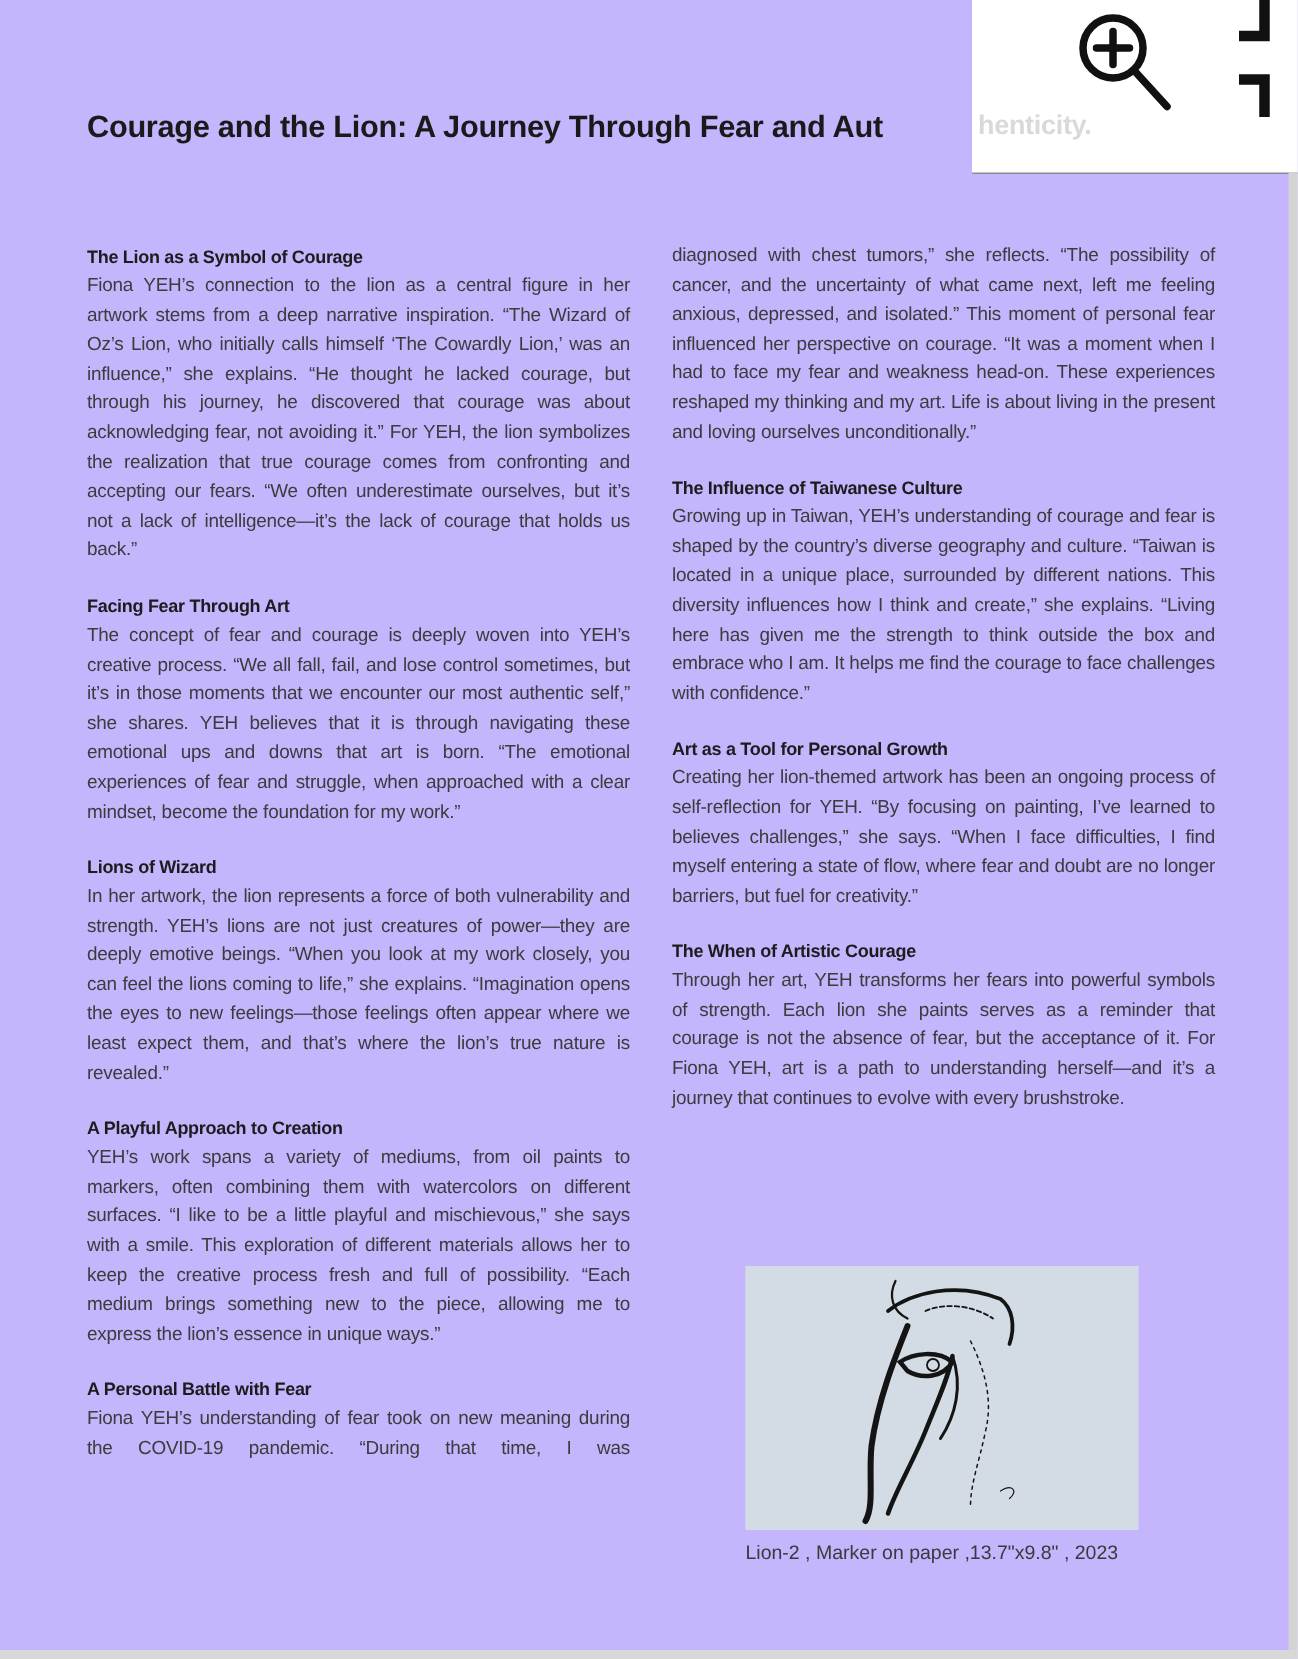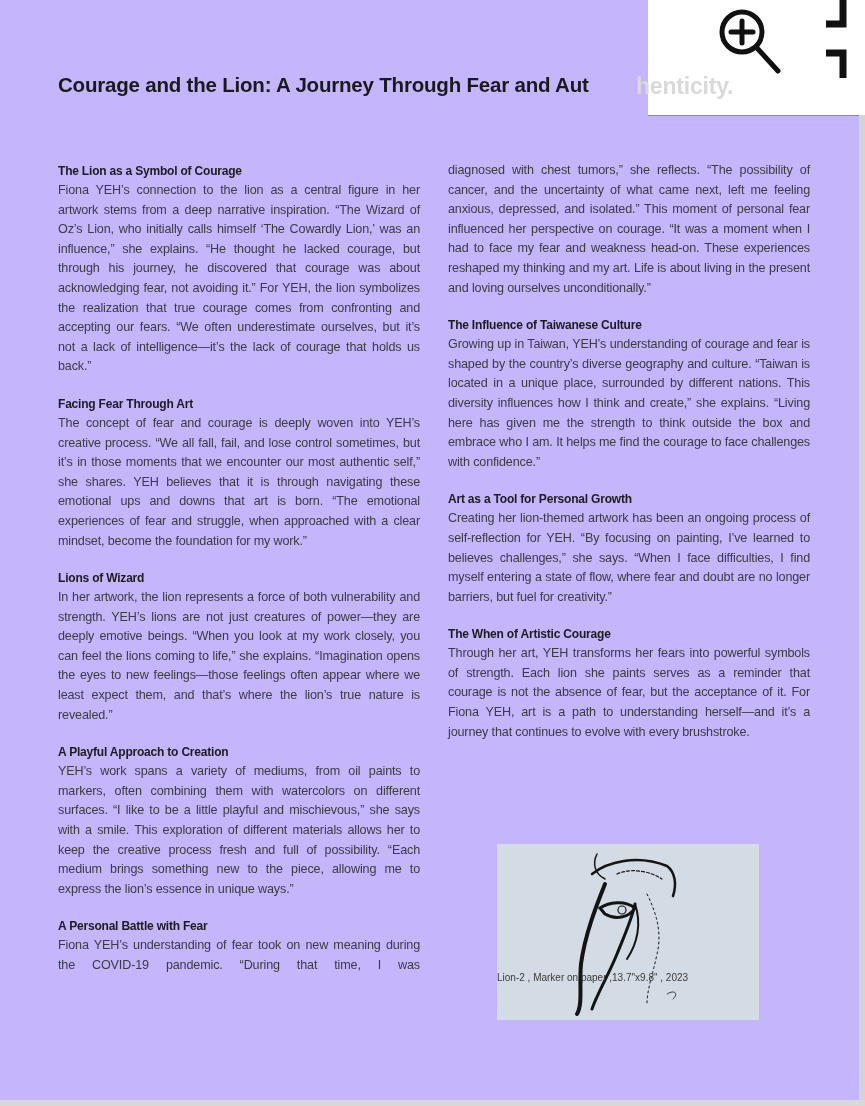--- a/index.html
+++ b/index.html
@@ -14,40 +14,40 @@
   .bottom-edge { position: absolute; left: 0; top: 1100px; width: 865px; height: 6px; background: #d8d8d8; }
   .title {
     position: absolute; left: 58px; top: 73px; margin: 0;
     font-size: 20.5px; font-weight: bold; color: #1a1a1a; letter-spacing: -0.2px; white-space: nowrap;
   }
   .overlay {
     position: absolute; left: 648px; top: 0; width: 217px; height: 115px;
     background: #fff; border-bottom: 1px solid #8c8c8c;
   }
   .title-tail {
-    position: absolute; left: 636px; top: 73px; font-size: 23px; font-weight: bold;
+    position: absolute; left: 652px; top: 73px; font-size: 18px; font-weight: bold;
     color: #d9d9d9; white-space: nowrap; letter-spacing: -0.2px;
   }
   .zoom-btn { position: absolute; left: 708px; top: 0px; width: 84px; height: 78px; cursor: pointer; }
   .exitfs-btn { position: absolute; left: 826px; top: 0px; width: 39px; height: 80px; cursor: pointer; }
   .col { position: absolute; width: 362px; }
   .col-left { left: 58px; top: 161px; }
   .col-right { left: 448px; top: 161px; }
   .section { margin: 0; }
   .section h2 {
     margin: 0; font-size: 12px; font-weight: bold; color: #1c1c1c; line-height: 20px;
     letter-spacing: -0.2px;
   }
   .section p {
     margin: 0; font-size: 12.6px; line-height: 19.6px; color: #3c3c3c;
     text-align: justify; letter-spacing: -0.15px;
   }
   .gap { height: 17px; }
   .figure { position: absolute; left: 497px; top: 844px; width: 262px; height: 176px; background: #d3dbe4; overflow: hidden; }
-  .caption { position: absolute; left: 497px; top: 972px; font-size: 10px; color: #3a3a3a; white-space: nowrap; }
+  .caption { position: absolute; left: 497px; top: 1027px; font-size: 13px; color: #3a3a3a; white-space: nowrap; }
 </style>
 </head>
 <body>
 
 <div class="page">
 
   <h1 class="title"><span>Courage and the Lion: A Journey Through Fear and Aut</span></h1>
 
   <div class="col col-left">
     <div class="section">

